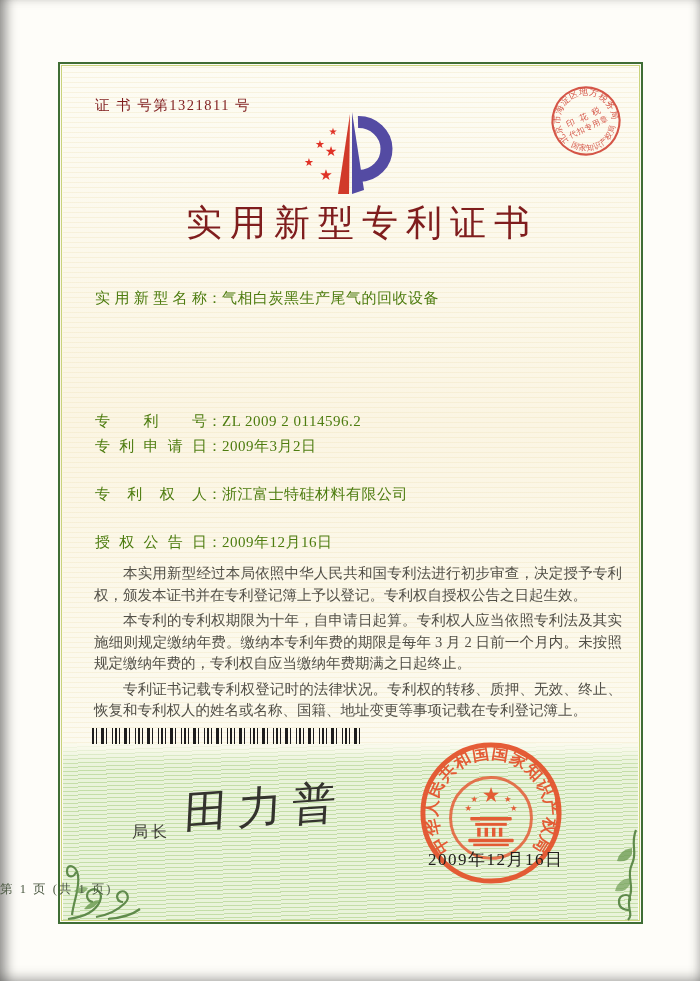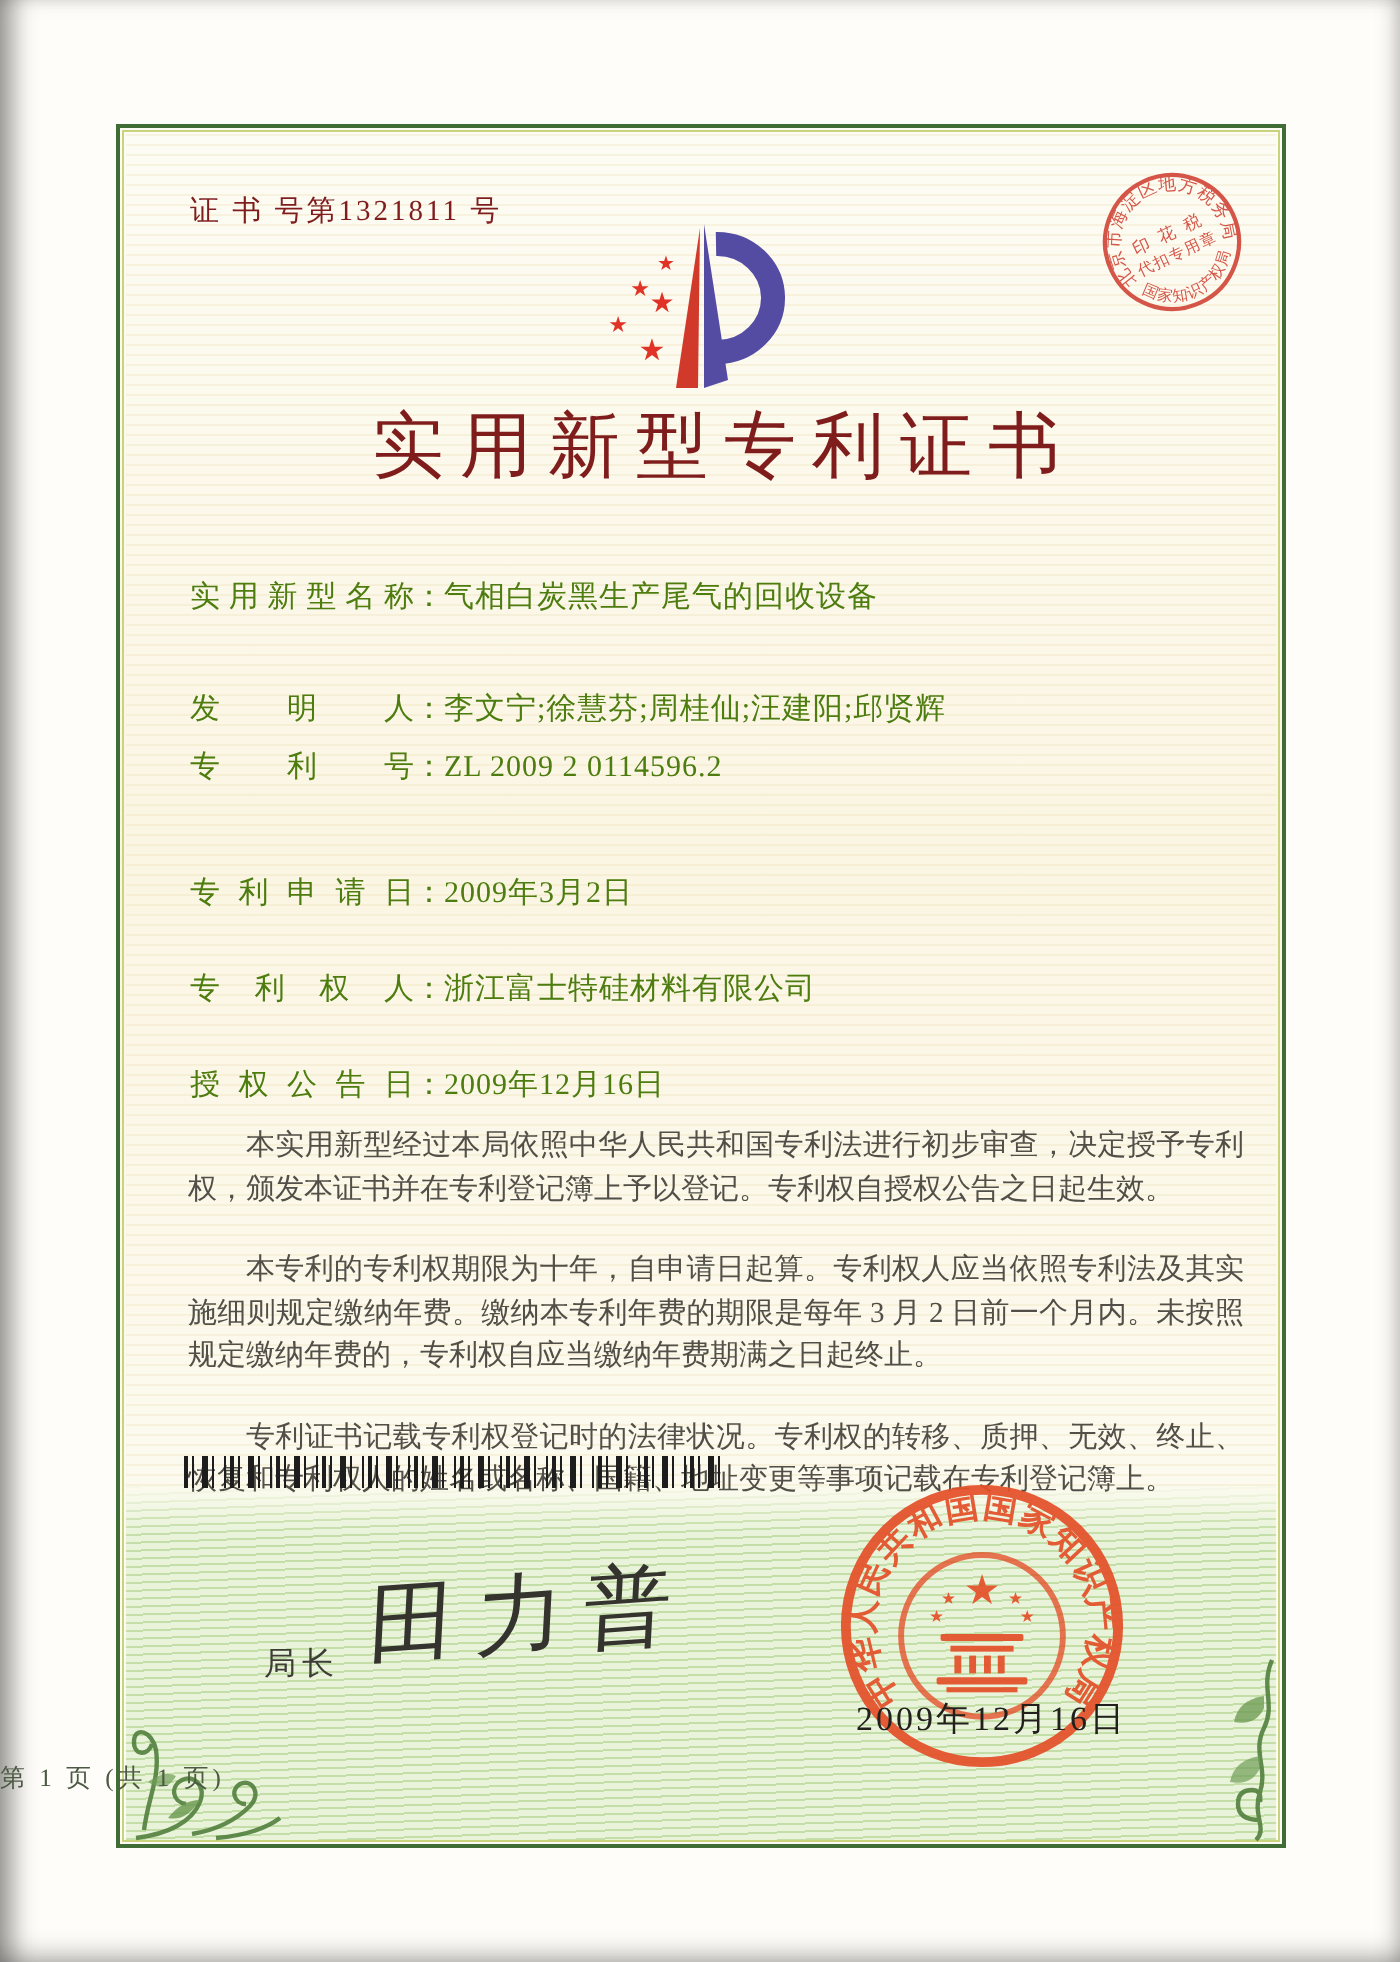--- a/index.html
+++ b/index.html
@@ -23,21 +23,21 @@
   .cert-no{position:absolute;left:95px;top:96px;font-size:14.5px;letter-spacing:1.5px;color:#7f1d1d;}
   .logo{position:absolute;left:288px;top:106px;}
   .tax-stamp{position:absolute;left:537px;top:72px;opacity:.93;}
   .title{position:absolute;left:12px;top:199px;width:100%;text-align:center;
          font-size:36px;letter-spacing:8px;color:#7f1d1d;font-weight:500;}
   .field-row{position:absolute;left:95px;font-size:15px;color:#4d7c0f;white-space:nowrap;}
   .flabel{display:inline-block;width:112px;text-align:justify;text-align-last:justify;vertical-align:bottom;}
   .fvalue{letter-spacing:.5px;}
   .paragraphs{position:absolute;left:94px;top:563px;width:528px;font-size:14.5px;
          line-height:21.5px;color:#514f47;text-align:justify;}
-  .paragraphs p{margin:0 0 19px;text-indent:2em;}
+  .paragraphs p{margin:0 0 4px;text-indent:2em;}
   .barcode{position:absolute;left:92px;top:728px;width:273px;height:16px;
          background:repeating-linear-gradient(90deg,#1d1d1d 0 2px,rgba(0,0,0,0) 2px 4px,
            #1d1d1d 4px 5px,rgba(0,0,0,0) 5px 9px,#1d1d1d 9px 12px,rgba(0,0,0,0) 12px 14px,
            #1d1d1d 14px 15px,rgba(0,0,0,0) 15px 20px,#1d1d1d 20px 21px,rgba(0,0,0,0) 21px 23px);}
   .director-label{position:absolute;left:132px;top:822px;font-size:16px;letter-spacing:3px;color:#3d3c36;z-index:3;}
   .signature{position:absolute;left:184px;top:778px;font-size:44px;color:#34332e;
          letter-spacing:10px;transform:rotate(-4deg) skewX(-7deg);z-index:3;white-space:nowrap;}
   .office-seal{position:absolute;left:417px;top:739px;opacity:.93;z-index:2;}
   .seal-date{position:absolute;left:428px;top:848px;font-size:17px;letter-spacing:1.5px;color:#21201d;z-index:4;white-space:nowrap;}
   .footer{position:absolute;left:0;top:881px;width:100%;
@@ -108,24 +108,21 @@
         <text x="60" y="58" font-size="10.5" text-anchor="middle" letter-spacing="2">印 花 税</text>
         <text x="60" y="71" font-size="9.5" text-anchor="middle" letter-spacing="1">代扣专用章</text>
       </g>
     </svg>
 
     <div class="title">实用新型专利证书</div>
 
     <div class="field-row" style="top:289px">
       <span class="flabel">实用新型名称</span><span>：</span><span class="fvalue">气相白炭黑生产尾气的回收设备</span>
     </div>
-    <div class="field-row" style="top:345px">
-      <span class="flabel">发明人</span><span>：</span><span class="fvalue">李文宁;徐慧芬;周桂仙;汪建阳;邱贤辉</span>
-    </div>
-    <div class="field-row" style="top:374px">
+    <div class="field-row" style="top:412px">
       <span class="flabel">专利号</span><span>：</span><span class="fvalue">ZL 2009 2 0114596.2</span>
     </div>
     <div class="field-row" style="top:437px">
       <span class="flabel">专利申请日</span><span>：</span><span class="fvalue">2009年3月2日</span>
     </div>
     <div class="field-row" style="top:485px">
       <span class="flabel">专利权人</span><span>：</span><span class="fvalue">浙江富士特硅材料有限公司</span>
     </div>
     <div class="field-row" style="top:533px">
       <span class="flabel">授权公告日</span><span>：</span><span class="fvalue">2009年12月16日</span>

